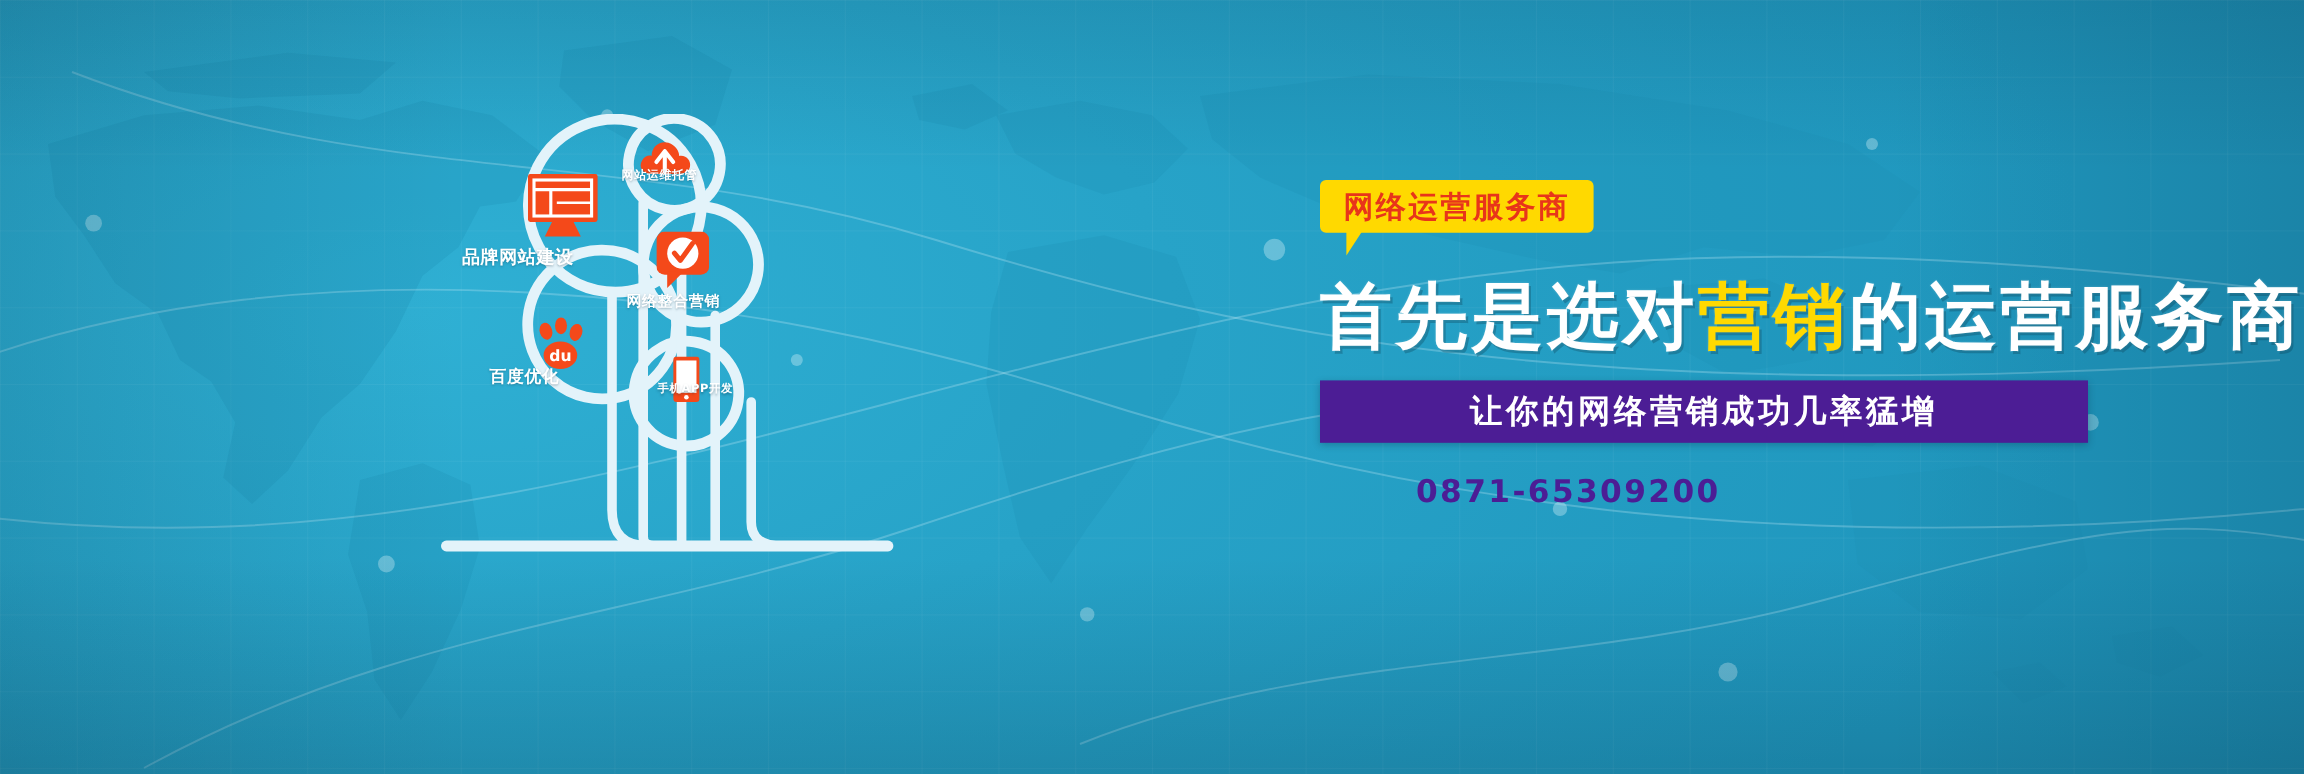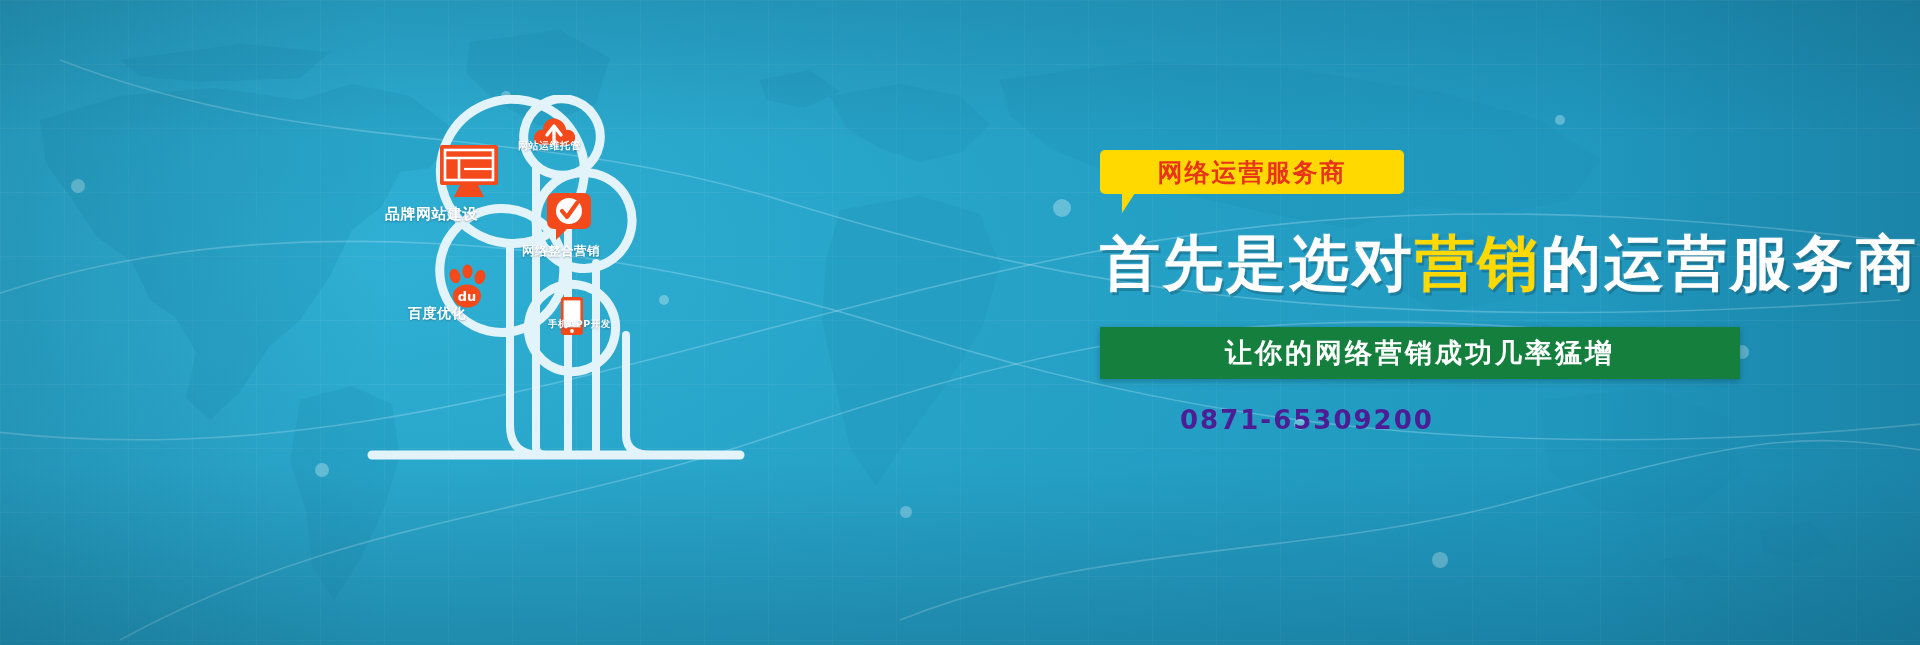--- a/index.html
+++ b/index.html
@@ -61,21 +61,21 @@
   .ic-market  { left: 207px; top: 98px;  width: 44px;  height: 48px; }
   .ic-baidu   { left: 104px; top: 168px; width: 46px;  height: 46px; }
   .ic-app     { left: 221px; top: 202px; width: 22px;  height: 38px; }
 
   
   .content { position: absolute; left: 1100px; top: 150px; width: 760px; }
 
   .badge-wrap { position: relative; width: 260px; height: 52px; }
   .badge {
     position: absolute; left: 0; top: 0;
-    width: 304px; height: 44px;
+    width: 228px; height: 44px;
     background: #ffd900;
     border-radius: 5px;
     display: flex; align-items: center; justify-content: center;
   }
   .badge-text {
     color: #e8351a;
     font-size: 25px;
     font-weight: 700;
     letter-spacing: 2px;
   }
@@ -92,23 +92,23 @@
     font-weight: 700;
     color: #ffffff;
     letter-spacing: 3px;
     white-space: nowrap;
     text-shadow: 2px 3px 0 rgba(10,60,80,.30), 0 0 2px rgba(255,255,255,.25);
     text-align: center;
   }
   .headline .accent { color: #ffd900; }
 
   .subtitle-bar {
-    margin-top: 22px;
+    margin-top: 12px;
     width: 640px; height: 52px;
-    background: #15803d;
+    background: #4c1d95;
     display: flex; align-items: center; justify-content: center;
     box-shadow: 0 2px 6px rgba(0,30,45,.28);
   }
   .subtitle-text {
     color: #ffffff;
     font-size: 27px;
     font-weight: 700;
     letter-spacing: 3px;
     white-space: nowrap;
   }

